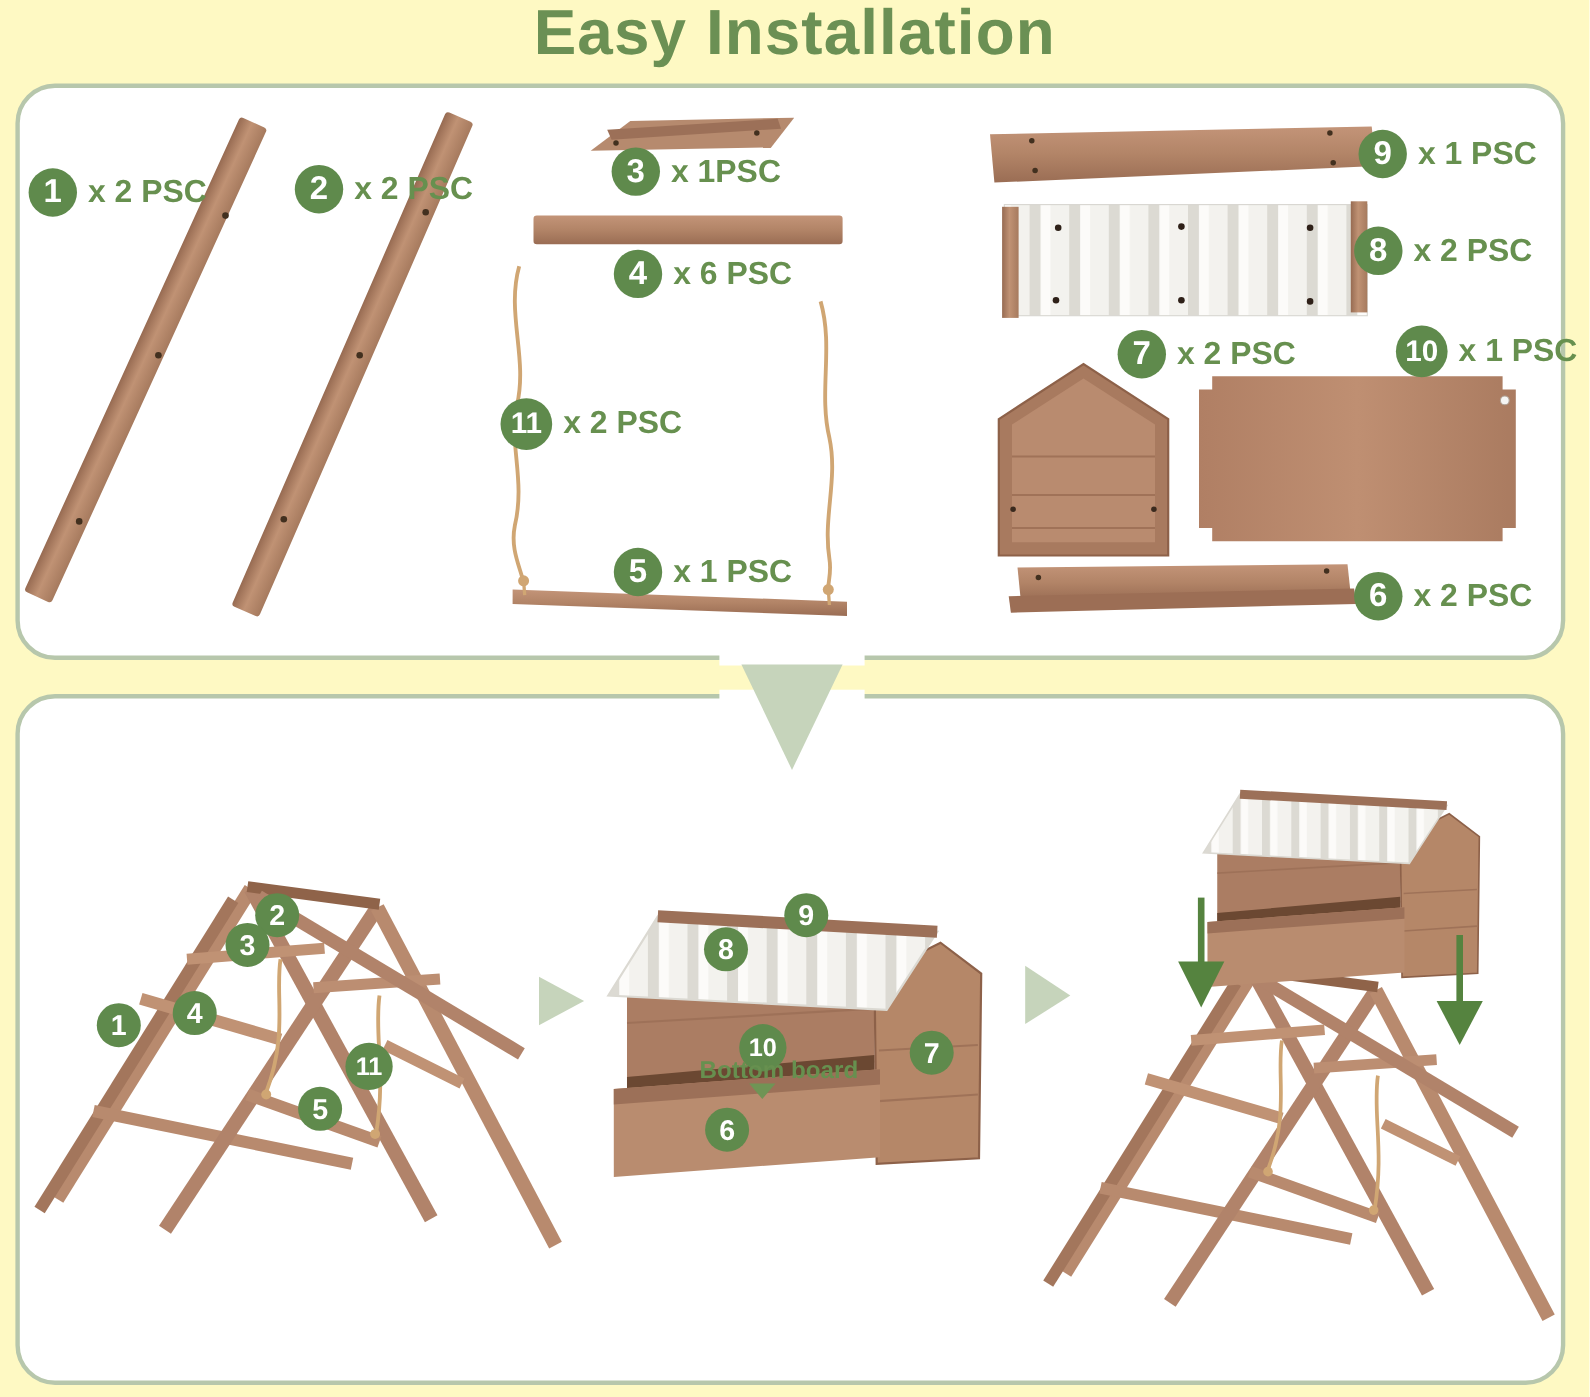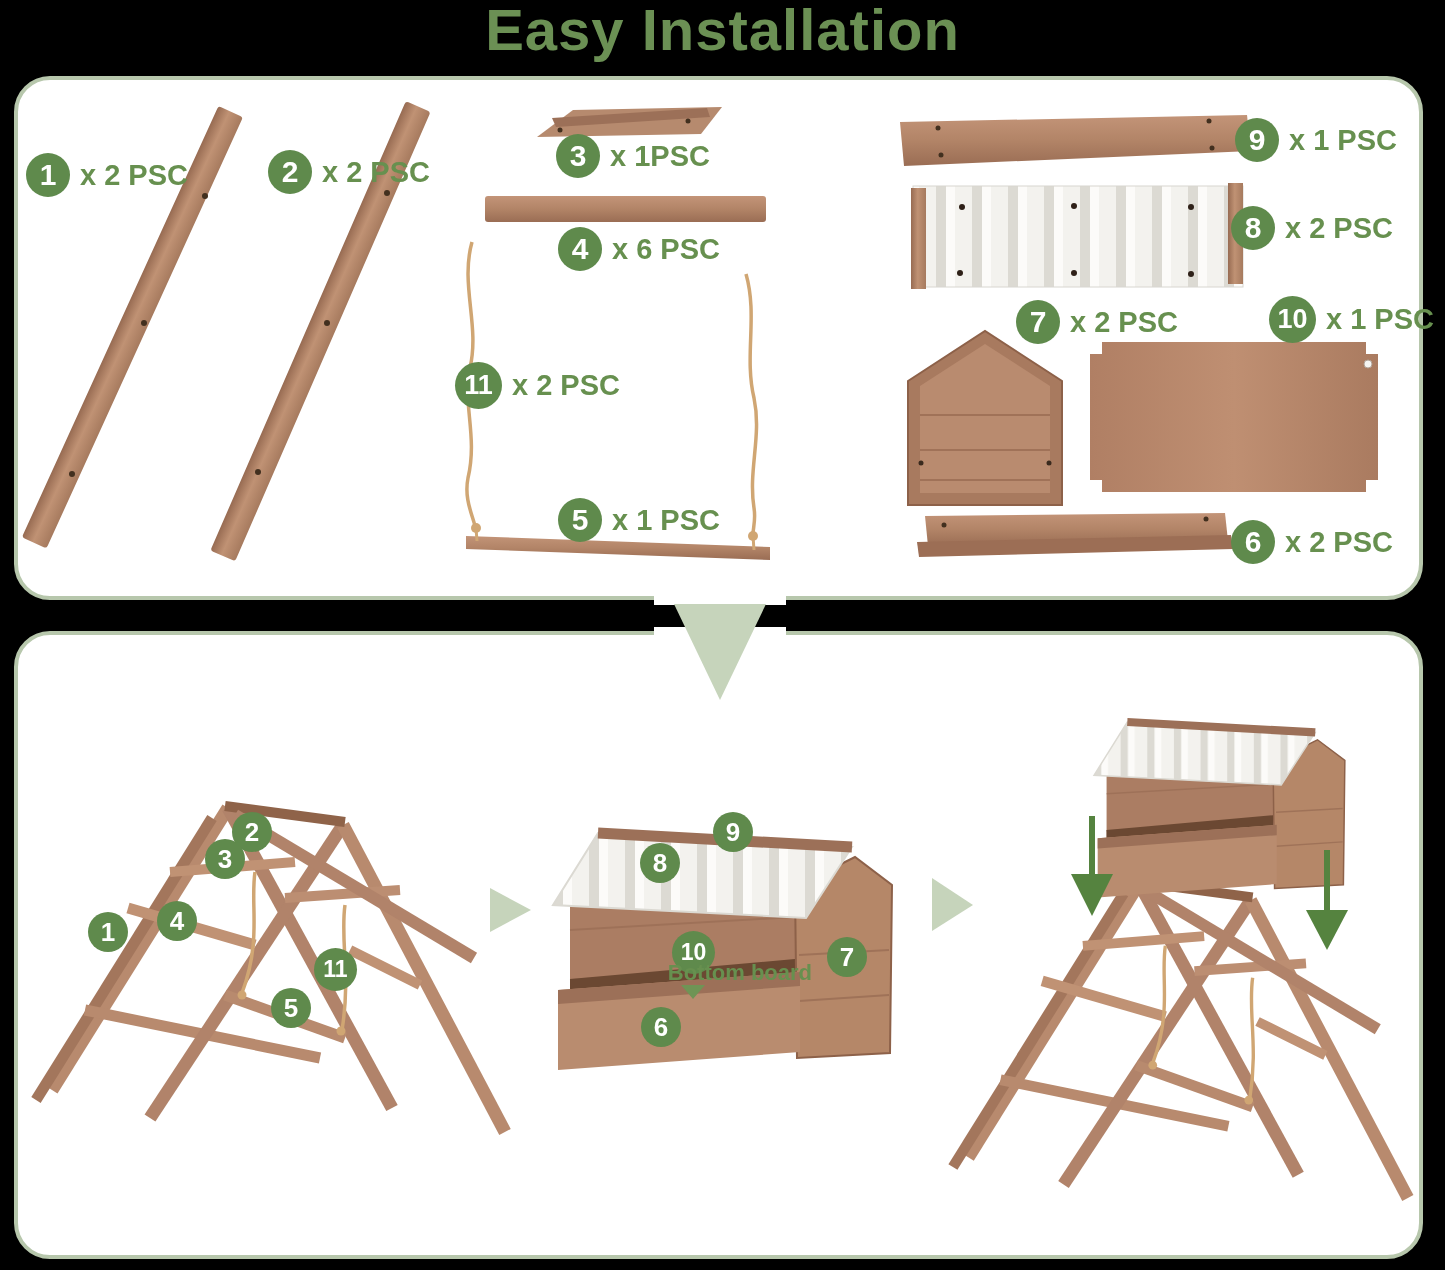--- a/index.html
+++ b/index.html
@@ -1,34 +1,34 @@
 <!DOCTYPE html>
 <html><head>
 <meta charset="utf-8">
 <style>
   html,body{margin:0;padding:0;background:#ffffff;}
-  .page{position:relative;width:1445px;height:1270px;background:#000000;overflow:hidden;
+  .page{position:relative;width:1445px;height:1270px;background:#fef9c3;overflow:hidden;
         font-family:"Liberation Sans","DejaVu Sans",sans-serif;}
   .title{position:absolute;left:0;right:0;top:-4px;text-align:center;
          font-size:58px;font-weight:bold;color:#6b9054;letter-spacing:1px;}
   .panel{position:absolute;left:14px;width:1409px;border:4px solid #b7c7ac;border-radius:36px;
          background:#ffffff;box-sizing:border-box;z-index:0;}
   .panel-parts{top:76px;height:524px;}
   .panel-assembly{top:631px;height:628px;}
   svg.scene{position:absolute;left:0;top:0;width:1445px;height:1270px;z-index:2;pointer-events:none;}
   .plabel{position:absolute;display:flex;align-items:center;height:46px;z-index:3;}
   .badge{display:flex;align-items:center;justify-content:center;width:44px;height:44px;
          border-radius:50%;background:#5f8a4c;color:#ffffff;font-weight:bold;font-size:30px;}
   .badge.wide{width:47px;height:47px;font-size:27px;}
   .qty{margin-left:10px;color:#67904f;font-weight:bold;font-size:29px;white-space:nowrap;}
   .badge-sm{position:absolute;display:flex;align-items:center;justify-content:center;
             width:40px;height:40px;border-radius:50%;background:#5f8a4c;color:#ffffff;
             font-weight:bold;font-size:26px;z-index:3;}
   .badge-sm.wide{width:43px;height:43px;font-size:23px;}
-  .bottom-board{position:absolute;left:636px;top:960px;width:176px;text-align:right;
+  .bottom-board{position:absolute;left:636px;top:960px;width:176px;text-align:left;
                 color:#67904f;font-weight:bold;font-size:22px;z-index:3;white-space:nowrap;}
   .bottom-board-arrow{position:absolute;left:681px;top:985px;width:0;height:0;z-index:3;
                 border-left:12px solid transparent;border-right:12px solid transparent;
                 border-top:14px solid #6f9455;}
 </style>
 </head>
 <body>
 
 <div class="page">
 

